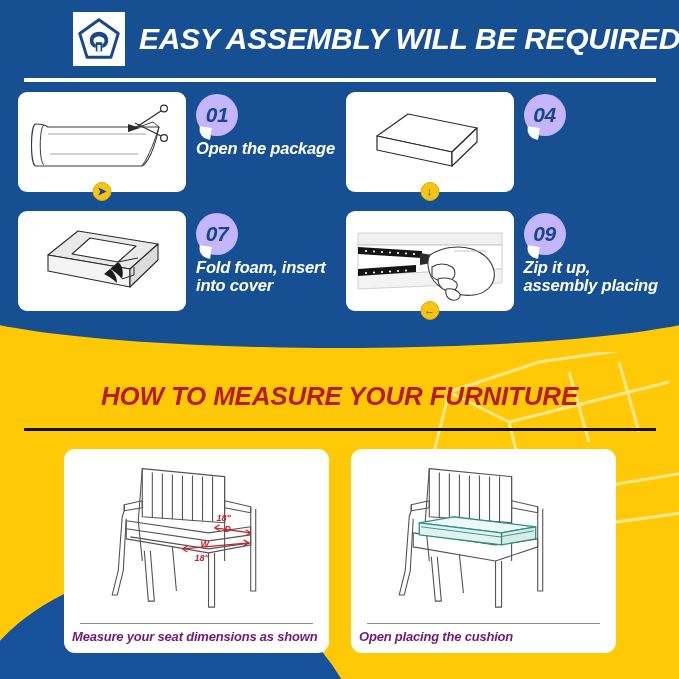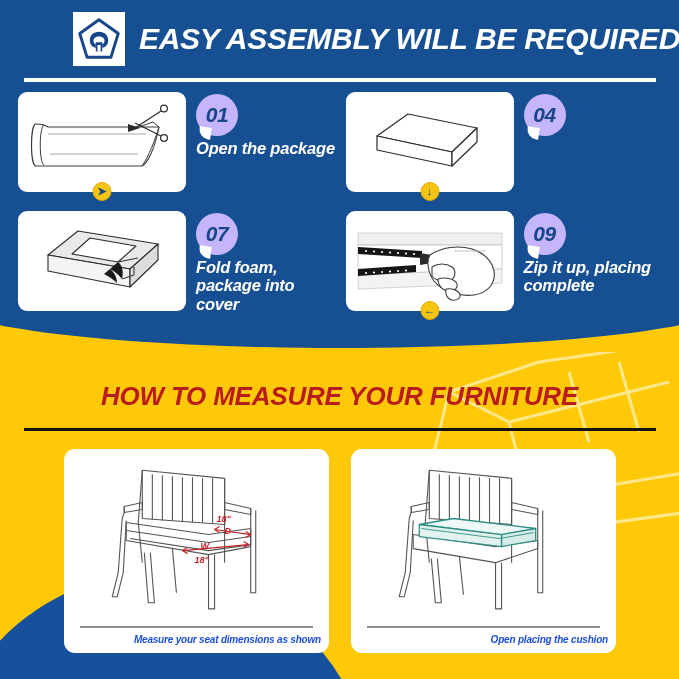--- a/index.html
+++ b/index.html
@@ -153,23 +153,23 @@
     overflow: hidden;
   }
   .panel-figure { flex: 1 1 auto; position: relative; }
   .panel-figure svg { display: block; width: 100%; height: 100%; }
   .panel-divider {
     height: 1.5px; background: #8d8d8d;
     margin: 0 16px 0 16px;
   }
   .panel-caption {
     padding: 6px 8px 8px 8px;
-    text-align: right;
-    color: #1d4ed8;
-    font-size: 10px; font-weight: bold; font-style: italic;
+    text-align: left;
+    color: #701a75;
+    font-size: 13px; font-weight: bold; font-style: italic;
     line-height: 1.14;
     letter-spacing: -0.2px;
   }
 
   
   .bottom-wave {
     position: absolute;
     left: -70px; bottom: -110px;
     width: 430px; height: 215px;
     background: #17509b;
@@ -254,21 +254,21 @@
                 <path d="M72 27 L118 35 L100 51 L54 43 Z" fill="#ffffff"></path>
               </g>
               <path d="M100 51 C104 54 106 60 104 68 C101 64 96 60 92 58 Z" fill="#1a1a1a"></path>
               <path d="M92 58 C96 61 99 66 99 72 C95 68 90 65 86 63 Z" fill="#1a1a1a"></path>
               <path d="M100 51 L120 47" stroke="#2b2b2b" stroke-width="1" fill="none"></path>
               <path d="M104 68 L116 64 L116 56" stroke="#2b2b2b" stroke-width="1" fill="none"></path>
             </svg>
           </div>
           <div class="step-text">
             <div class="num-bubble">07</div>
-            <div class="step-label">Fold foam, package into cover</div>
+            <div class="step-label">Fold foam, insert into cover</div>
           </div>
         </div>
 
         <div class="step">
           <div class="step-card">
             <svg viewBox="0 0 168 100">
               <path d="M12 22 L156 22 L156 34 L12 34 Z" fill="#f0f0f0" stroke="#c9c9c9" stroke-width="0.8"></path>
               <path d="M12 34 L156 34 L156 58 L12 64 Z" fill="#ffffff" stroke="#bdbdbd" stroke-width="0.8"></path>
               <path d="M12 64 L156 58 L156 72 L12 78 Z" fill="#f3f3f3" stroke="#c9c9c9" stroke-width="0.8"></path>
               <g fill="#151515">
@@ -298,21 +298,21 @@
                 <path d="M100 78 C106 77 112 79 114 83 C115 87 111 90 106 89 C101 88 99 83 100 78 Z"></path>
               </g>
               <path d="M108 40 L140 40" stroke="#bdbdbd" stroke-width="0.9" fill="none"></path>
               </svg>
               <div></div>
 
             <div class="arrow-badge">←</div>
           </div>
           <div class="step-text">
             <div class="num-bubble">09</div>
-            <div class="step-label">Zip it up, placing complete</div>
+            <div class="step-label">Zip it up, assembly placing</div>
           </div>
         </div>
 
       </div>
     </div>
   </div>
 
   <div class="watermark">
     <svg viewBox="0 0 300 230" width="300" height="230" aria-hidden="true">
       <g fill="none" stroke="#fff3b8" stroke-width="3" stroke-linejoin="round" opacity="0.75">

